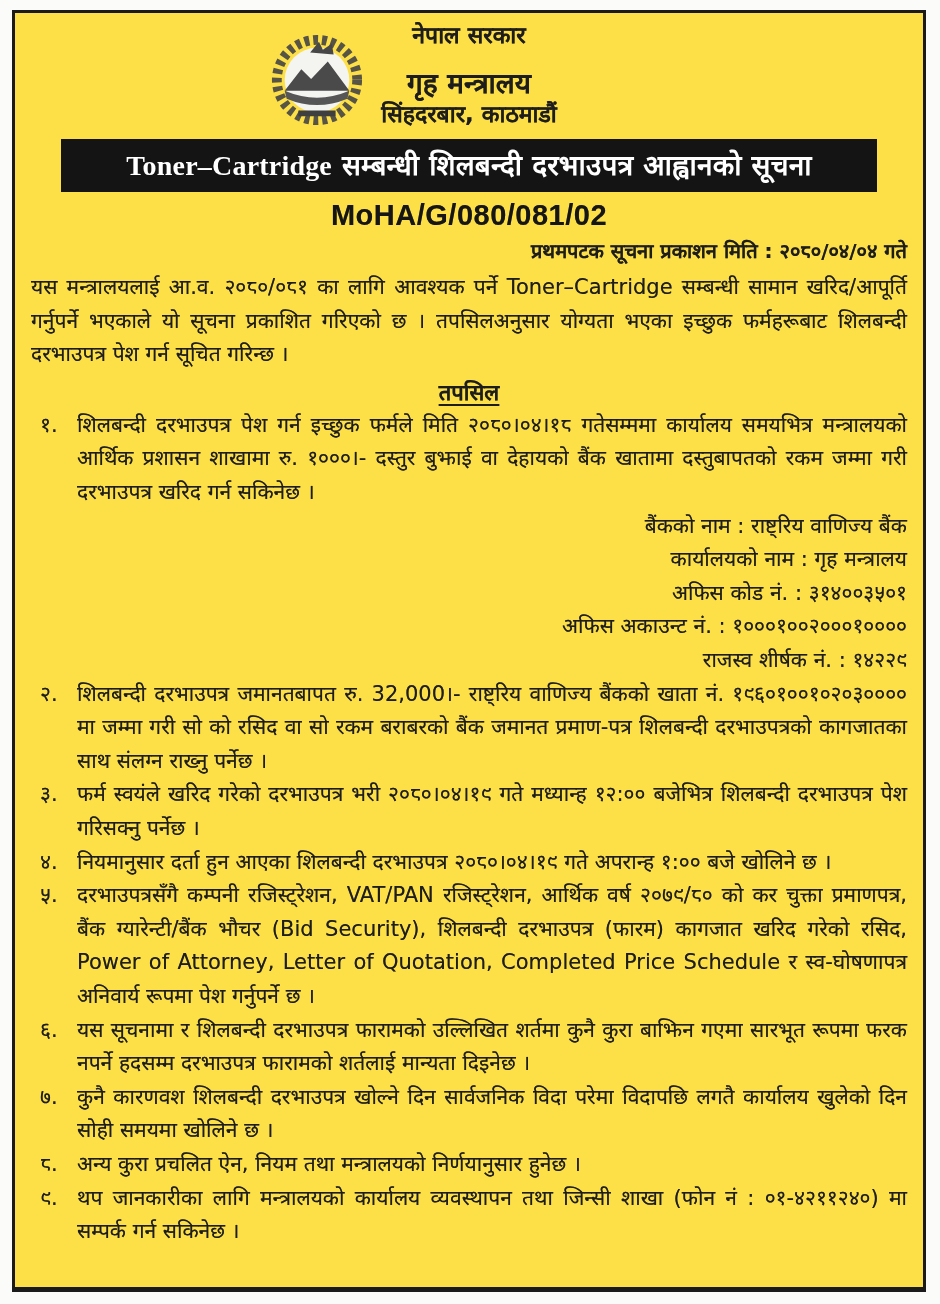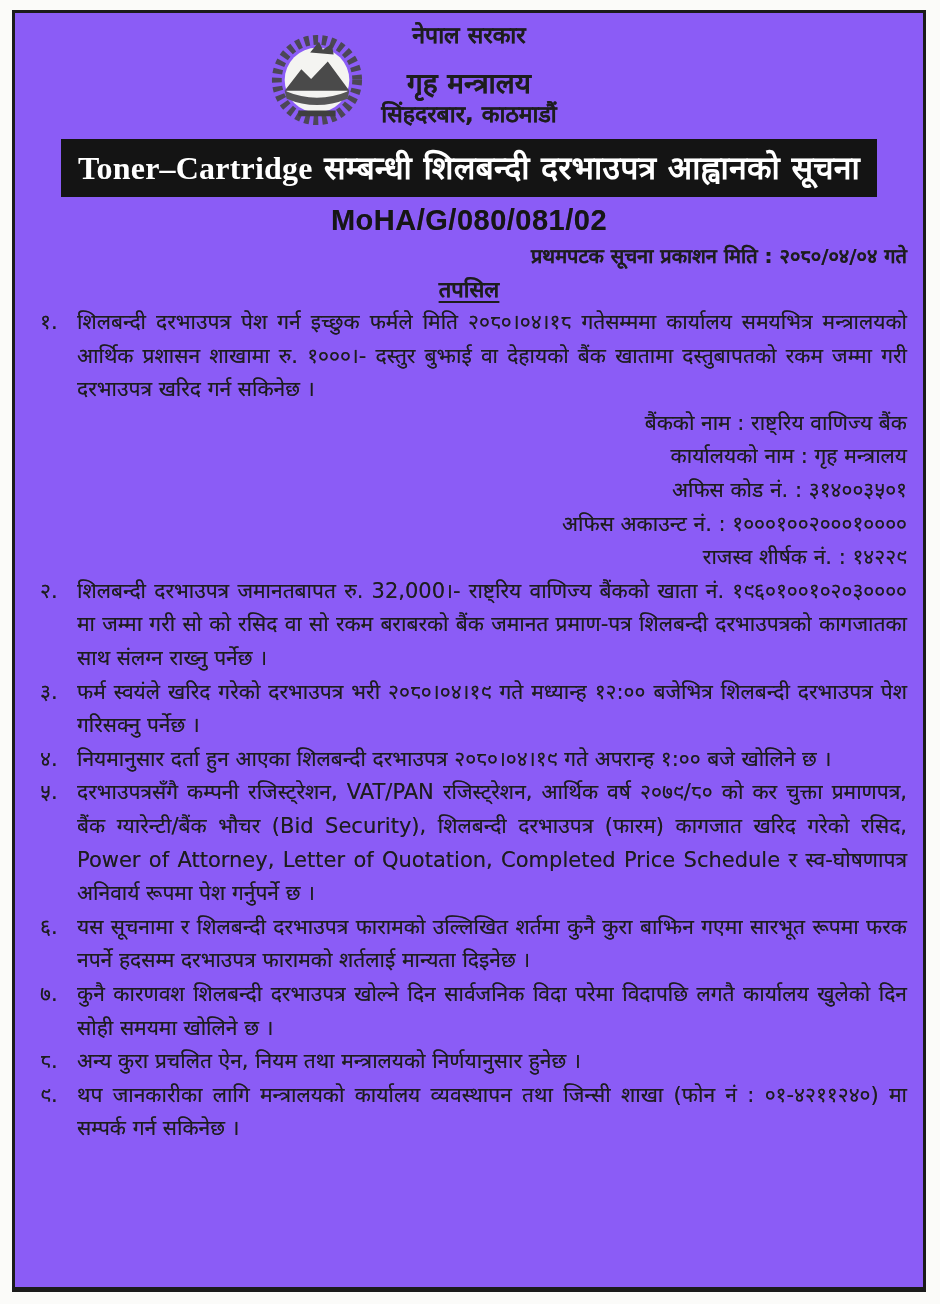--- a/index.html
+++ b/index.html
@@ -7,35 +7,35 @@
     width:940px;height:1304px;position:relative;overflow:hidden;
     background:#fbfbf9;color:#1d1d1d;
     font-family:"DejaVu Sans",sans-serif;
     -webkit-font-smoothing:antialiased;
   }
   .frame{
     position:absolute;left:12px;top:10px;right:14px;bottom:12px;
     border:3px solid #1b1b1b;border-bottom-width:5px;
     box-sizing:border-box;
     padding:8px 16px 20px;
-    background:#8b5cf6;
+    background:#fde047;
   }
   .scan{text-shadow:0 0 .6px rgba(25,25,25,.55);}
 
   
   .hdr{position:relative;text-align:center;}
   .hdr-gov{font-size:23px;font-weight:700;line-height:1.25;}
   .hdr-min{font-size:28px;font-weight:700;line-height:1.2;margin-top:17px;}
   .hdr-loc{font-size:23px;font-weight:700;line-height:1.25;margin-top:0;}
   .emblem{position:absolute;left:232px;top:12px;width:108px;height:96px;}
 
   
   .banner{
     margin:10px 30px 0;background:#141414;color:#fff;
-    text-align:center;font-weight:700;font-size:32px;
+    text-align:center;font-weight:700;font-size:28px;
     padding:6px 4px 9px;letter-spacing:.2px;
   }
   .banner .latin{font-family:"Liberation Serif","DejaVu Serif",serif;}
 
   .ref{
     text-align:center;font-family:Liberation Sans, sans-serif;
     font-weight:700;font-size:29px;margin-top:7px;letter-spacing:.5px;color:#161616;
   }
   .pubdate{text-align:right;font-weight:700;font-size:20px;margin-top:5px;}
 
@@ -74,20 +74,21 @@
 
   <div class="banner">
     <span class="latin">Toner–Cartridge</span>
     <span>सम्बन्धी शिलबन्दी दरभाउपत्र आह्वानको सूचना</span>
   </div>
 
   <div class="ref">MoHA/G/080/081/02</div>
 
   <div class="pubdate">प्रथमपटक सूचना प्रकाशन मिति : २०८०/०४/०४ गते</div>
 
+  <p class="intro" style="margin:7px 0 0">यस मन्त्रालयलाई आ.व. २०८०/०८१ का लागि आवश्यक पर्ने Toner–Cartridge सम्बन्धी सामान खरिद/आपूर्ति गर्नुपर्ने भएकाले यो सूचना प्रकाशित गरिएको छ । तपसिलअनुसार योग्यता भएका इच्छुक फर्महरूबाट शिलबन्दी दरभाउपत्र पेश गर्न सूचित गरिन्छ ।</p>
 
   <div class="schedule-heading">तपसिल</div>
 
   <div class="items">
 
     <div class="item">
       <div class="item-num">१.</div>
       <div class="item-body">
         <span>शिलबन्दी दरभाउपत्र पेश गर्न इच्छुक फर्मले मिति २०८०।०४।१८ गतेसम्ममा कार्यालय समयभित्र मन्त्रालयको आर्थिक प्रशासन शाखामा रु. १०००।- दस्तुर बुझाई वा देहायको बैंक खातामा दस्तुबापतको रकम जम्मा गरी दरभाउपत्र खरिद गर्न सकिनेछ ।</span>
         <div class="bank-lines">

